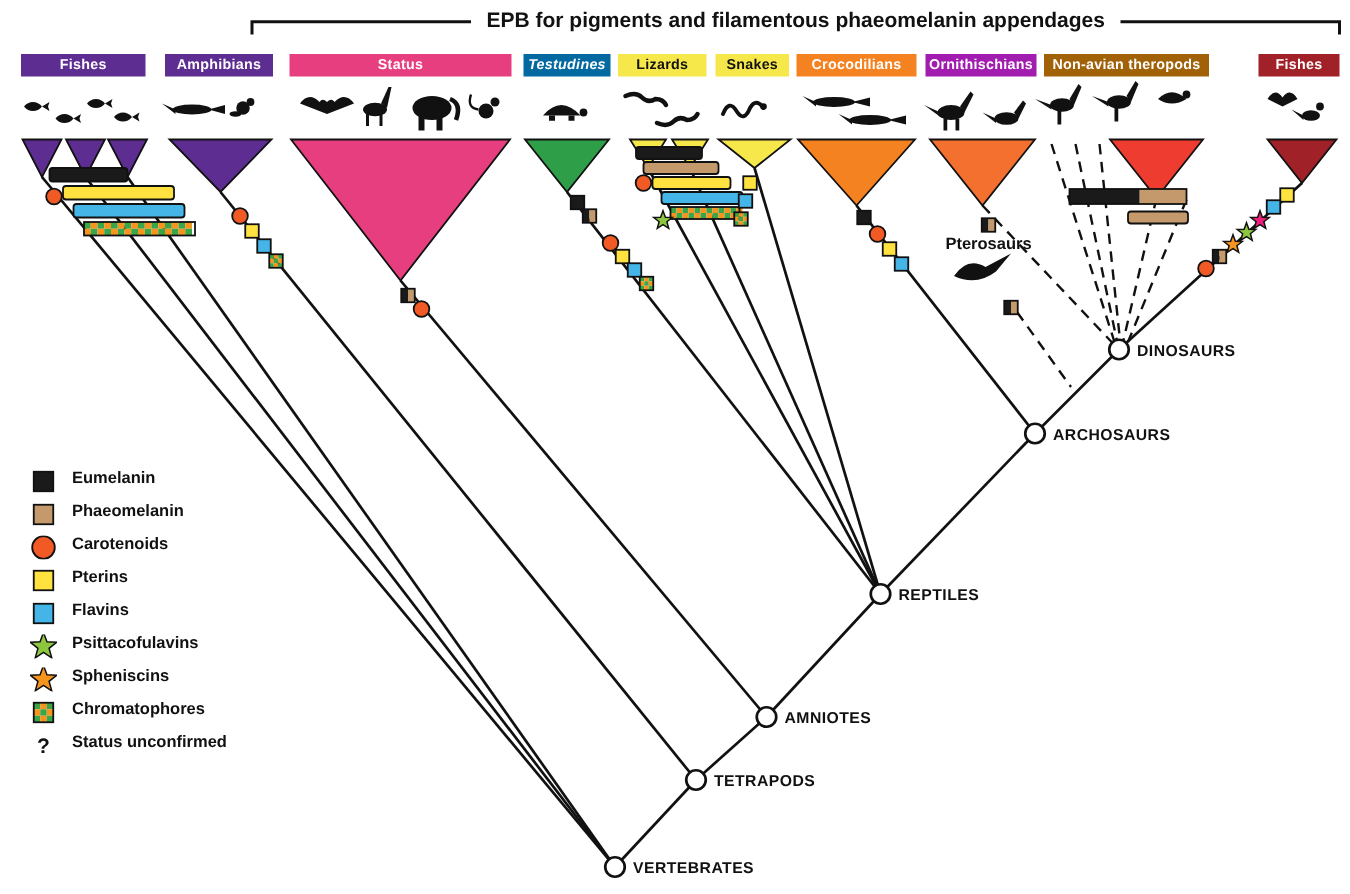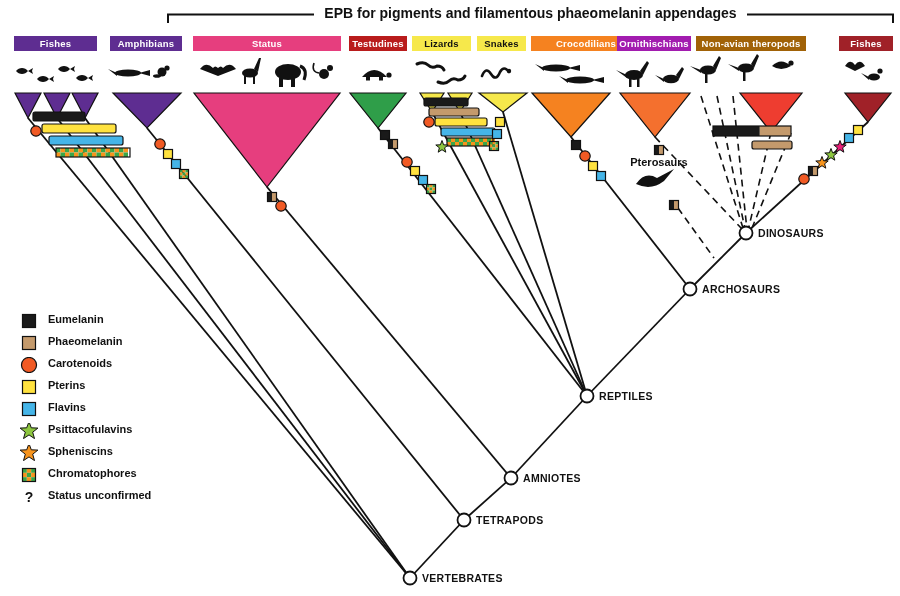--- a/index.html
+++ b/index.html
@@ -390,24 +390,24 @@
     </svg>
 
   <div class="bracket-title">
     <span>EPB for pigments and filamentous phaeomelanin appendages</span>
   </div>
 
   <div id="headers">
       <div class="group-header" style="left: 14px; width: 83px; background: rgb(94, 45, 145); color: rgb(255, 255, 255);">Fishes</div>
       <div class="group-header" style="left: 110px; width: 72px; background: rgb(94, 45, 145); color: rgb(255, 255, 255);">Amphibians</div>
       <div class="group-header" style="left: 193px; width: 148px; background: rgb(230, 62, 126); color: rgb(255, 255, 255);">Status</div>
-      <div class="group-header" style="left: 349px; width: 58px; background: #b91c1c; color: rgb(255, 255, 255);">Testudines</div>
+      <div class="group-header" style="left: 349px; width: 58px; background: #0369a1; color: rgb(255, 255, 255); font-style: italic;">Testudines</div>
       <div class="group-header" style="left: 412px; width: 59px; background: rgb(246, 232, 75); color: rgb(17, 17, 17);">Lizards</div>
       <div class="group-header" style="left: 477px; width: 49px; background: rgb(246, 232, 75); color: rgb(17, 17, 17);">Snakes</div>
-      <div class="group-header" style="left: 531px; width: 80px; background: rgb(245, 130, 32); color: rgb(255, 255, 255); padding-left: 15px;">Crocodilians</div>
+      <div class="group-header" style="left: 531px; width: 80px; background: rgb(245, 130, 32); color: rgb(255, 255, 255);">Crocodilians</div>
       <div class="group-header" style="left: 617px; width: 74px; background: #a21caf; color: rgb(255, 255, 255);">Ornithischians</div>
       <div class="group-header" style="left: 696px; width: 110px; background: #a16207; color: rgb(255, 255, 255);">Non-avian theropods</div>
       <div class="group-header" style="left: 839px; width: 54px; background: rgb(160, 33, 40); color: rgb(255, 255, 255);">Fishes</div>
     </div>
 
   <div id="legend">
       <div class="legend-row">
         <svg width="18" height="16">
           <rect x="2.5" y="1.5" width="13" height="13" fill="#1a1a1a" stroke="#111" stroke-width="1.2"></rect>
         </svg>

